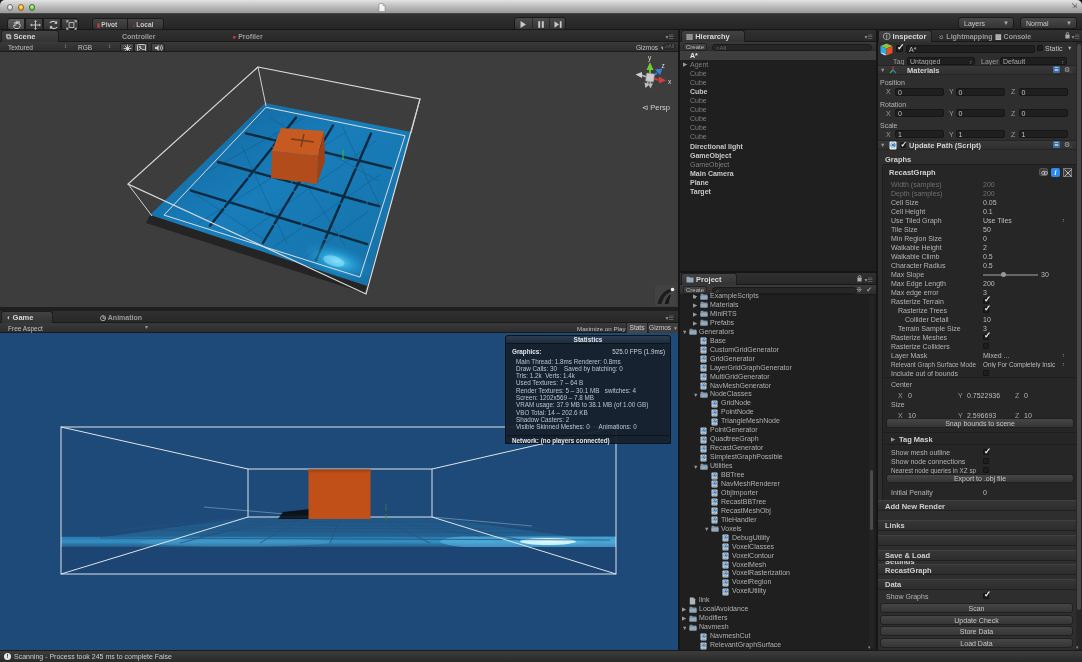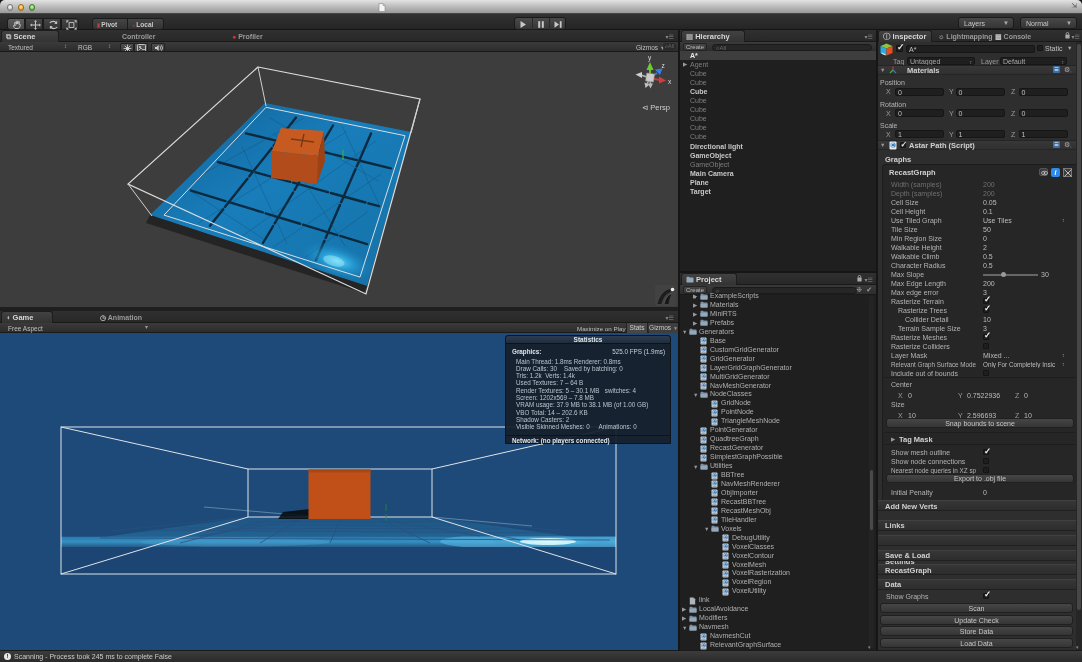--- a/index.html
+++ b/index.html
@@ -785,21 +785,21 @@
 <div class="fld" style="left:1018.5px;top:130px;width:49px;">1</div>
 <div class="abs" style="left:878px;top:140px;width:204px;height:10px;background:linear-gradient(#383838,#303030);border-top:1px solid #242424;border-bottom:1px solid #262626;"></div>
 <div class="abs" style="left:880px;top:141.5px;font-size:5.5px;color:#999;">▼</div>
 <svg class="abs" style="left:889px;top:140.5px;" width="8" height="9" viewBox="0 0 8 9">
     <rect x="0.5" y="0.5" width="7" height="8" rx="1" fill="#e8ecef"></rect>
     <circle cx="4" cy="4" r="2.6" fill="#3b7fb8"></circle>
     <path d="M5.4 3.2 A1.8 1.8 0 1 0 5.4 4.9" fill="none" stroke="#fff" stroke-width="0.8"></path>
   </svg>
 <div class="chk" style="left:900px;top:141.5px;width:6px;height:6px;"></div>
 <div class="tick" style="left:900.5px;top:140.5px;font-size:8px;">✓</div>
-<div class="hdr" style="left:909px;top:141px;">Astar Path (Script)</div>
+<div class="hdr" style="left:909px;top:141px;">Update Path (Script)</div>
 <div class="abs" style="left:1053px;top:141px;width:7px;height:7px;background:#3a6ea5;border-radius:1px;font-size:5px;color:#fff;text-align:center;line-height:7px;">☰</div>
 <div class="abs" style="left:1064px;top:140.5px;font-size:7px;color:#aaa;">⚙<span style="font-size:5px;">,</span></div>
 <div class="hdr" style="left:885px;top:154.5px;">Graphs</div>
 <div class="abs" style="left:882px;top:164px;width:196px;height:346px;background:#262626;border:1px solid #1c1c1c;border-radius:3px;"></div>
 <div class="hdr" style="left:889px;top:168px;">RecastGraph</div>
 <div class="abs" style="left:1039px;top:167.5px;width:9px;height:8px;background:#3c3c3c;border:1px solid #555;border-radius:2px;">
     <svg width="9" height="8" viewBox="0 0 9 8">
       <ellipse cx="4.5" cy="4" rx="3" ry="1.8" fill="none" stroke="#ccc" stroke-width="0.8"></ellipse>
       <circle cx="4.5" cy="4" r="0.9" fill="#ccc"></circle>
     </svg>
@@ -886,21 +886,21 @@
 <div class="chk" style="left:983px;top:449px;width:6px;height:6px;"></div>
 <div class="tick" style="left:984px;top:447.5px;font-size:8.5px;">✓</div>
 <div class="abs" style="left:891px;top:458px;font-size:7px;color:#b4b4b4;white-space:nowrap;">Show node connections</div>
 <div class="chk" style="left:983px;top:458px;width:6px;height:6px;"></div>
 <div class="abs" style="left:891px;top:467px;font-size:6.3px;color:#b4b4b4;white-space:nowrap;">Nearest node queries in XZ sp</div>
 <div class="chk" style="left:983px;top:467px;width:6px;height:6px;"></div>
 <div class="btn" style="left:886px;top:474px;width:188px;height:9px;line-height:8px;">Export to .obj file</div>
 <div class="abs" style="left:891px;top:489px;font-size:7px;color:#b4b4b4;">Initial Penalty</div>
 <div class="abs" style="left:983px;top:489px;font-size:7px;color:#bcbcbc;">0</div>
 <div class="abs" style="left:878px;top:500px;width:202px;height:11px;background:linear-gradient(#363636,#2d2d2d);border-top:1px solid #404040;border-bottom:1px solid #202020;"></div>
-<div class="hdr" style="left:885px;top:501.5px;">Add New Verts</div>
+<div class="hdr" style="left:885px;top:501.5px;">Add New Render</div>
 <div class="abs" style="left:878px;top:519.5px;width:202px;height:11px;background:linear-gradient(#363636,#2d2d2d);border-top:1px solid #404040;border-bottom:1px solid #202020;"></div>
 <div class="hdr" style="left:885px;top:521.0px;">Links</div>
 <div class="abs" style="left:878px;top:534.5px;width:202px;height:11px;background:linear-gradient(#363636,#2d2d2d);border-top:1px solid #404040;border-bottom:1px solid #202020;"></div>
 <div class="hdr" style="left:885px;top:557px;">Settings</div>
 <div class="abs" style="left:878px;top:549.5px;width:202px;height:11px;background:linear-gradient(#363636,#2d2d2d);border-top:1px solid #404040;border-bottom:1px solid #202020;"></div>
 <div class="hdr" style="left:885px;top:551.0px;">Save &amp; Load</div>
 <div class="abs" style="left:878px;top:564px;width:202px;height:11px;background:linear-gradient(#363636,#2d2d2d);border-top:1px solid #404040;border-bottom:1px solid #202020;"></div>
 <div class="hdr" style="left:885px;top:565.5px;">RecastGraph</div>
 <div class="abs" style="left:878px;top:578.5px;width:202px;height:11px;background:linear-gradient(#363636,#2d2d2d);border-top:1px solid #404040;border-bottom:1px solid #202020;"></div>
 <div class="hdr" style="left:885px;top:580.0px;">Data</div>

